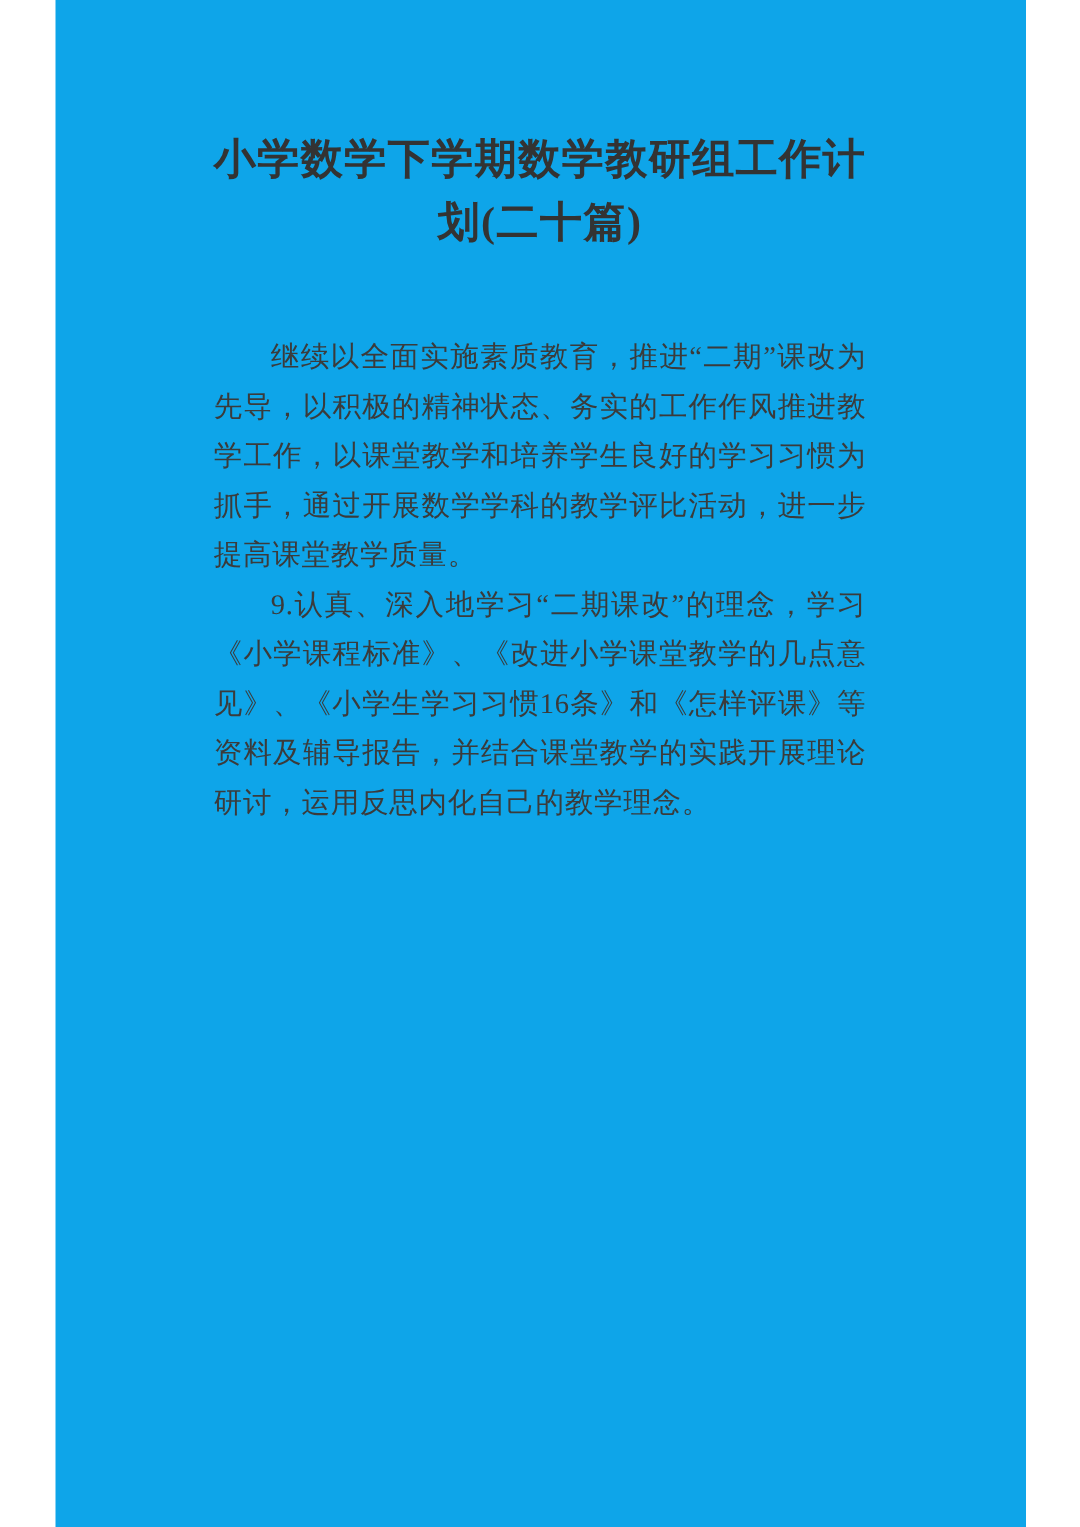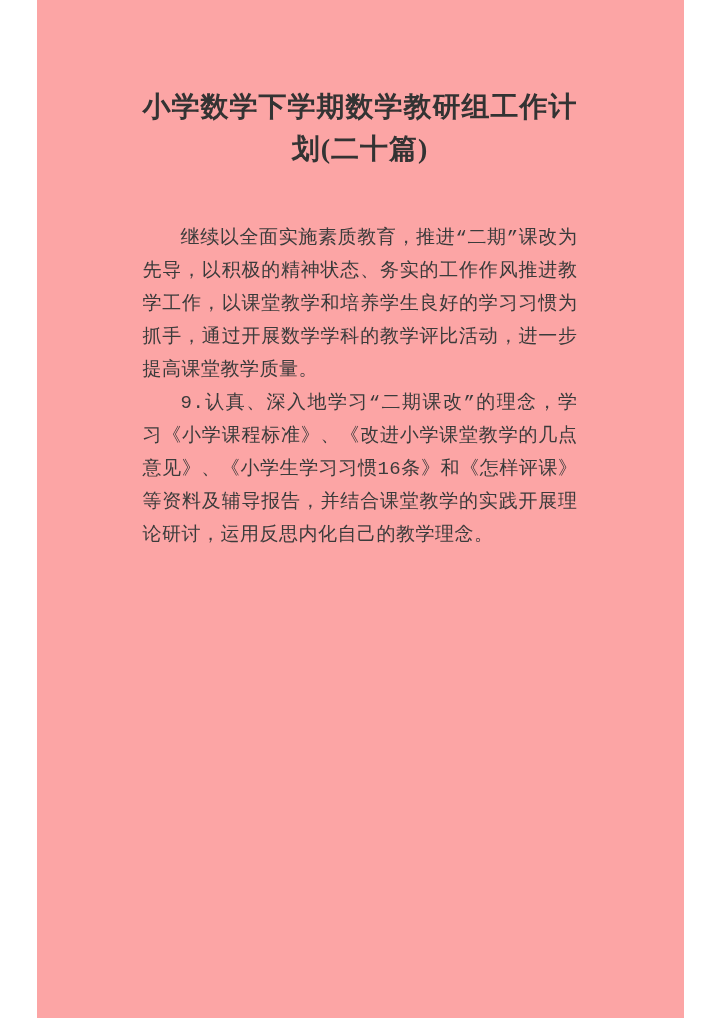--- a/index.html
+++ b/index.html
@@ -4,36 +4,35 @@
   <style>
     * { margin: 0; padding: 0; box-sizing: border-box; }
     html, body {
       background: #ffffff;
       font-family: "Liberation Serif", "DejaVu Serif", serif;
     }
     .page {
       width: 647px;
       min-height: 1018px;
       margin: 0 auto;
-      background: #fca5a5;
+      background: #0ea5e9;
       padding: 62px 106px 40px 106px;
     }
     .doc-title {
       font-size: 28px;
       font-weight: bold;
       color: #333333;
       text-align: center;
       line-height: 42px;
       letter-spacing: 1px;
       margin-top: 24px;
       margin-bottom: 52px;
     }
     .doc-body {
       color: #3b3b3b;
-      font-family: Liberation Mono, monospace;
     }
     .doc-body p {
       font-size: 19px;
       line-height: 33px;
       letter-spacing: 0.5px;
       text-align: justify;
       text-indent: 2em;
       color: #3b3b3b;
     }
   </style>

